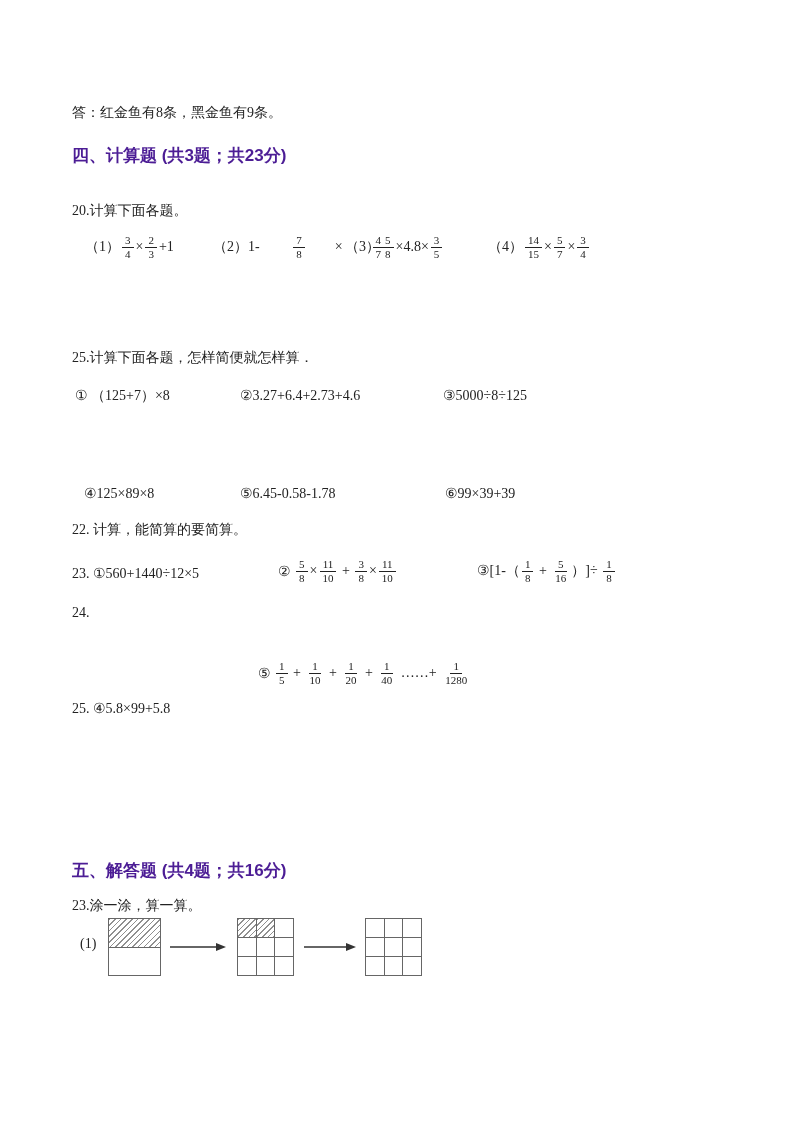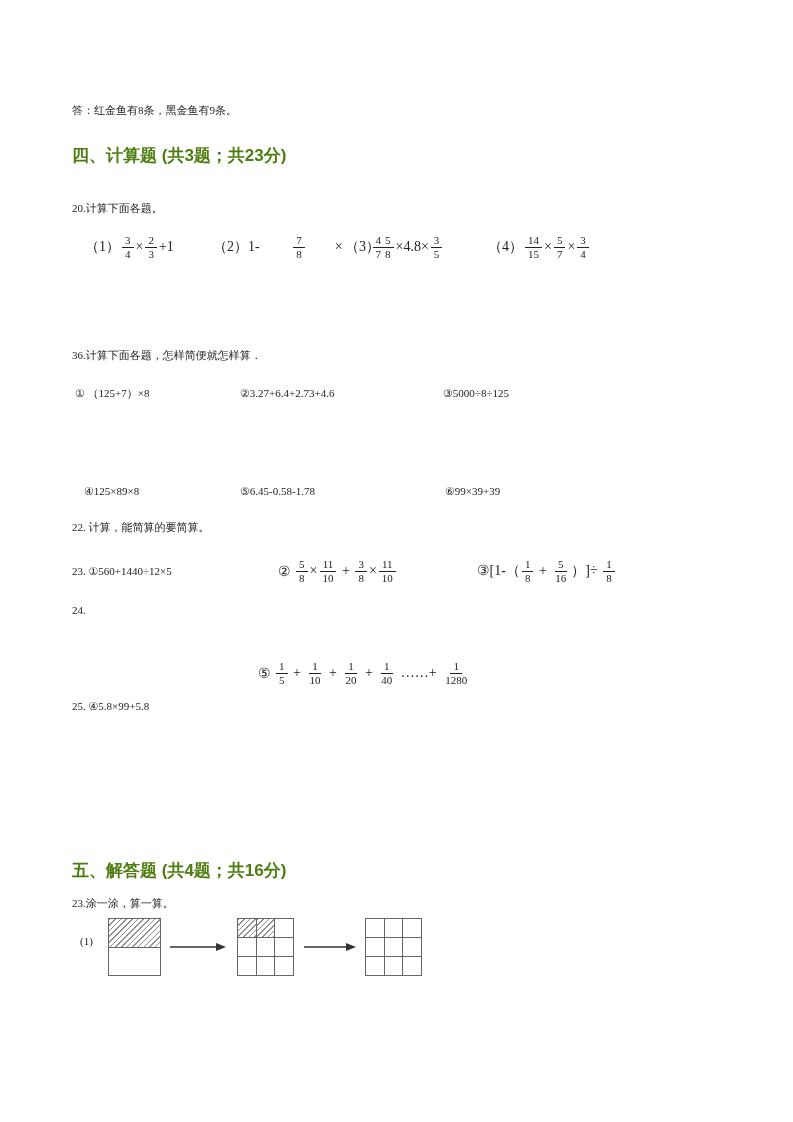--- a/index.html
+++ b/index.html
@@ -1,24 +1,24 @@
 <!DOCTYPE html>
 <html><head>
 <meta charset="utf-8">
 <style>
   html,body{margin:0;padding:0;}
   body{
     width:793px;height:1122px;background:#ffffff;position:relative;overflow:hidden;
     font-family:"Liberation Serif","DejaVu Serif",serif;color:#222;
   }
   .abs{position:absolute;}
-  .body-text{font-size:11px;line-height:1.45;white-space:pre;}
+  .body-text{font-size:14px;line-height:1.45;white-space:pre;}
   .heading{
     font-family:"Liberation Sans","DejaVu Sans",sans-serif;
-    font-weight:700;font-size:17px;color:#4d7c0f;white-space:pre;
+    font-weight:700;font-size:17px;color:#4c1d95;white-space:pre;
   }
   .expr{font-size:14px;display:flex;align-items:center;white-space:pre;height:30px;}
   .expr .tk{white-space:pre;}
   .frac{display:inline-flex;flex-direction:column;align-items:center;line-height:1;margin:0 2px;}
   .frac .num{font-size:11px;padding:0 3px 1px;border-bottom:1px solid #222;text-align:center;}
   .frac .den{font-size:11px;padding:1px 3px 0;text-align:center;}
   .figure{border-right:1px solid #666;border-bottom:1px solid #666;background:#fff;}
   .figure .cell{border-left:1px solid #666;border-top:1px solid #666;}
   .figure .cell.hatch{
     background:repeating-linear-gradient(135deg,#8f8f8f 0,#8f8f8f 1px,transparent 1px,transparent 4px);
@@ -36,21 +36,21 @@
 
   <div class="abs body-text" style="left:72px;top:201px;">20.计算下面各题。</div>
 
   <div class="abs" style="left:72px;top:232px;width:710px;height:40px;">
     <div class="abs expr" style="left:13px;top:0;"><span class="tk">（1）</span><span class="frac"><span class="num">3</span><span class="den">4</span></span><span class="tk">×</span><span class="frac"><span class="num">2</span><span class="den">3</span></span><span class="tk">+1</span></div>
     <div class="abs expr" style="left:141px;top:0;gap:28px;"><span class="tk">（2）1- </span><span class="frac"><span class="num">7</span><span class="den">8</span></span><span class="tk">×</span><span class="frac"><span class="num">4</span><span class="den">7</span></span></div>
     <div class="abs expr" style="left:273px;top:0;"><span class="tk">（3）</span><span class="frac"><span class="num">5</span><span class="den">8</span></span><span class="tk">×4.8×</span><span class="frac"><span class="num">3</span><span class="den">5</span></span></div>
     <div class="abs expr" style="left:416px;top:0;"><span class="tk">（4）</span><span class="frac"><span class="num">14</span><span class="den">15</span></span><span class="tk">×</span><span class="frac"><span class="num">5</span><span class="den">7</span></span><span class="tk">×</span><span class="frac"><span class="num">3</span><span class="den">4</span></span></div>
   </div>
 
-  <div class="abs body-text" style="left:72px;top:348px;">36.计算下面各题，怎样简便就怎样算．</div>
+  <div class="abs body-text" style="left:72px;top:348px;">25.计算下面各题，怎样简便就怎样算．</div>
 
   <div class="abs body-text" style="left:75px;top:386px;">① （125+7）×8</div>
   <div class="abs body-text" style="left:240px;top:386px;">②3.27+6.4+2.73+4.6</div>
   <div class="abs body-text" style="left:443px;top:386px;">③5000÷8÷125</div>
 
   <div class="abs body-text" style="left:84px;top:484px;">④125×89×8</div>
   <div class="abs body-text" style="left:240px;top:484px;">⑤6.45-0.58-1.78</div>
   <div class="abs body-text" style="left:445px;top:484px;">⑥99×39+39</div>
 
   <div class="abs body-text" style="left:72px;top:520px;">22. 计算，能简算的要简算。</div>

